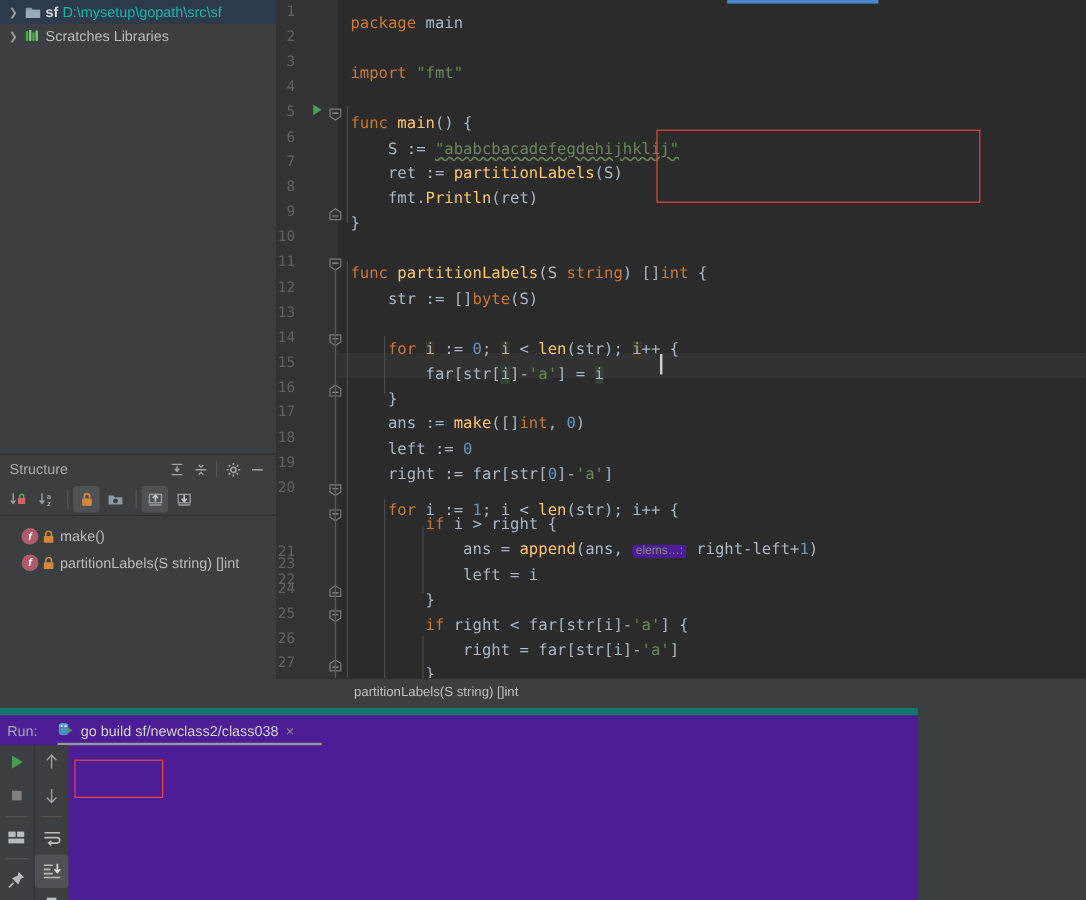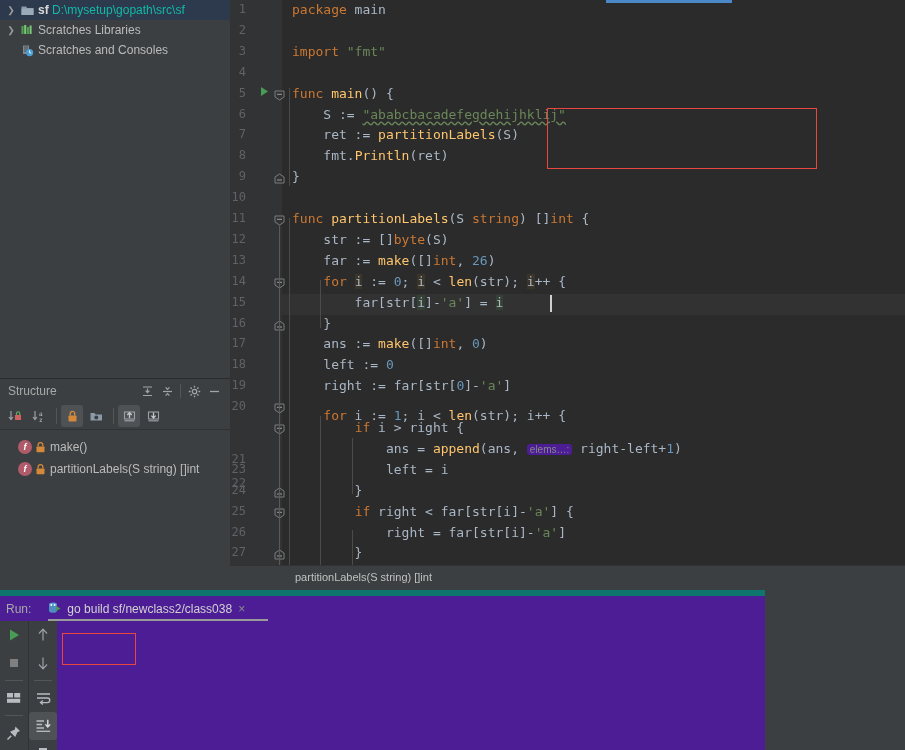--- a/index.html
+++ b/index.html
@@ -174,20 +174,21 @@
     right: 0; bottom: 0;
   }
   .code-line {
     position: absolute;
     left: 10px;
     white-space: pre;
     font-family: "DejaVu Sans Mono", monospace;
     font-size: 13px;
     letter-spacing: 0px;
     color: #a9b7c6;
+    margin-top: 10px;
   }
   .caret-line-bg {
     position: absolute;
     left: 0; right: 0;
     height: 21px;
     background: #323232;
   }
   .kw   { color: #cc7832; }
   .str  { color: #6a8759; }
   .num  { color: #6897bb; }
@@ -373,32 +374,20 @@
         <svg width="12" height="12" viewBox="0 0 12 12">
           <rect x="0.5" y="2" width="2" height="8" fill="#4ea64e"></rect>
           <rect x="3.2" y="1" width="2" height="9" fill="#7cc77c"></rect>
           <rect x="5.9" y="3" width="2" height="7" fill="#4ea64e"></rect>
           <rect x="8.6" y="1.5" width="2" height="8.5" fill="#7cc77c"></rect>
         </svg>
       </span>
       <span class="tree-label">Scratches Libraries</span>
     </div>
 
-    <div class="tree-row">
-      <span class="tw-arrow"></span>
-      <span class="tw-icon">
-        <svg width="13" height="13" viewBox="0 0 13 13">
-          <path d="M2 1.5 L8 1.5 L8 10 L2 10 Z" fill="#7d8b96"></path>
-          <path d="M3 3 L7 3 M3 5 L7 5 M3 7 L6 7" stroke="#3c3f41" stroke-width="0.8"></path>
-          <circle cx="8.6" cy="8.6" r="3.6" fill="#4a9ed4"></circle>
-          <path d="M8.6 6.4 L8.6 8.6 L10.2 9.4" stroke="#ffffff" stroke-width="1" fill="none"></path>
-        </svg>
-      </span>
-      <span class="tree-label">Scratches and Consoles</span>
-    </div>
   </div>
 
   <div id="structure-panel">
 
     <div id="structure-header">
       <div id="structure-title">Structure</div>
 
       <div class="hdr-btn">
         <svg width="13" height="13" viewBox="0 0 13 13">
           <path d="M2 2 H11 M2 10.5 H11" stroke="#a3a3a3" stroke-width="1.2"></path>
@@ -605,21 +594,20 @@
         <div class="code-line" style="top: 43.8px;"><span class="kw">import</span><span class="plain"> </span><span class="str">"fmt"</span></div>
         <div class="code-line" style="top: 64.7px;"></div>
         <div class="code-line" style="top: 85.6px;"><span class="kw">func</span><span class="plain"> </span><span class="fn">main</span><span class="plain">() {</span></div>
         <div class="code-line" style="top: 106.5px;"><span class="plain">    S := </span><span class="str typo">"ababcbacadefegdehijhklij"</span></div>
         <div class="code-line" style="top: 127.4px;"><span class="plain">    ret := </span><span class="fn">partitionLabels</span><span class="plain">(S)</span></div>
         <div class="code-line" style="top: 148.3px;"><span class="plain">    fmt.</span><span class="fn">Println</span><span class="plain">(ret)</span></div>
         <div class="code-line" style="top: 169.2px;"><span class="plain">}</span></div>
         <div class="code-line" style="top: 190.1px;"></div>
         <div class="code-line" style="top: 211px;"><span class="kw">func</span><span class="plain"> </span><span class="fn">partitionLabels</span><span class="plain">(S </span><span class="kw">string</span><span class="plain">) []</span><span class="kw">int</span><span class="plain"> {</span></div>
         <div class="code-line" style="top: 231.9px;"><span class="plain">    str := []</span><span class="kw">byte</span><span class="plain">(S)</span></div>
-        <div class="code-line" style="top: 252.8px;"><span class="plain">    far := </span><span class="fn">make</span><span class="plain">([]</span><span class="kw">int</span><span class="plain">, </span><span class="num">26</span><span class="plain">)</span></div>
         <div class="code-line" style="top: 273.7px;"><span class="plain">    </span><span class="kw">for</span><span class="plain"> </span><span class="plain hl-ident">i</span><span class="plain"> := </span><span class="num">0</span><span class="plain">; </span><span class="plain hl-ident">i</span><span class="plain"> &lt; </span><span class="fn">len</span><span class="plain">(str); </span><span class="plain hl-ident">i</span><span class="plain">++ {</span></div>
         <div class="code-line" style="top: 294.6px;"><span class="plain">        far[str[</span><span class="plain hl-sel">i</span><span class="plain">]-</span><span class="str">'a'</span><span class="plain">] = </span><span class="plain hl-sel">i</span></div>
         <div class="code-line" style="top: 315.5px;"><span class="plain">    }</span></div>
         <div class="code-line" style="top: 336.4px;"><span class="plain">    ans := </span><span class="fn">make</span><span class="plain">([]</span><span class="kw">int</span><span class="plain">, </span><span class="num">0</span><span class="plain">)</span></div>
         <div class="code-line" style="top: 357.3px;"><span class="plain">    left := </span><span class="num">0</span></div>
         <div class="code-line" style="top: 378.2px;"><span class="plain">    right := far[str[</span><span class="num">0</span><span class="plain">]-</span><span class="str">'a'</span><span class="plain">]</span></div>
         <div class="code-line" style="top: 408px;"><span class="plain">    </span><span class="kw">for</span><span class="plain"> i := </span><span class="num">1</span><span class="plain">; i &lt; </span><span class="fn">len</span><span class="plain">(str); i++ {</span></div>
         <div class="code-line" style="top: 420px;"><span class="plain">        </span><span class="kw">if</span><span class="plain"> i &gt; right {</span></div>
         <div class="code-line" style="top: 440.9px;"><span class="plain">            ans = </span><span class="fn">append</span><span class="plain">(ans, </span><span class="param-hint">elems…:</span><span class="plain"> right-left+</span><span class="num">1</span><span class="plain">)</span></div>
         <div class="code-line" style="top: 461.8px;"><span class="plain">            left = i</span></div>

